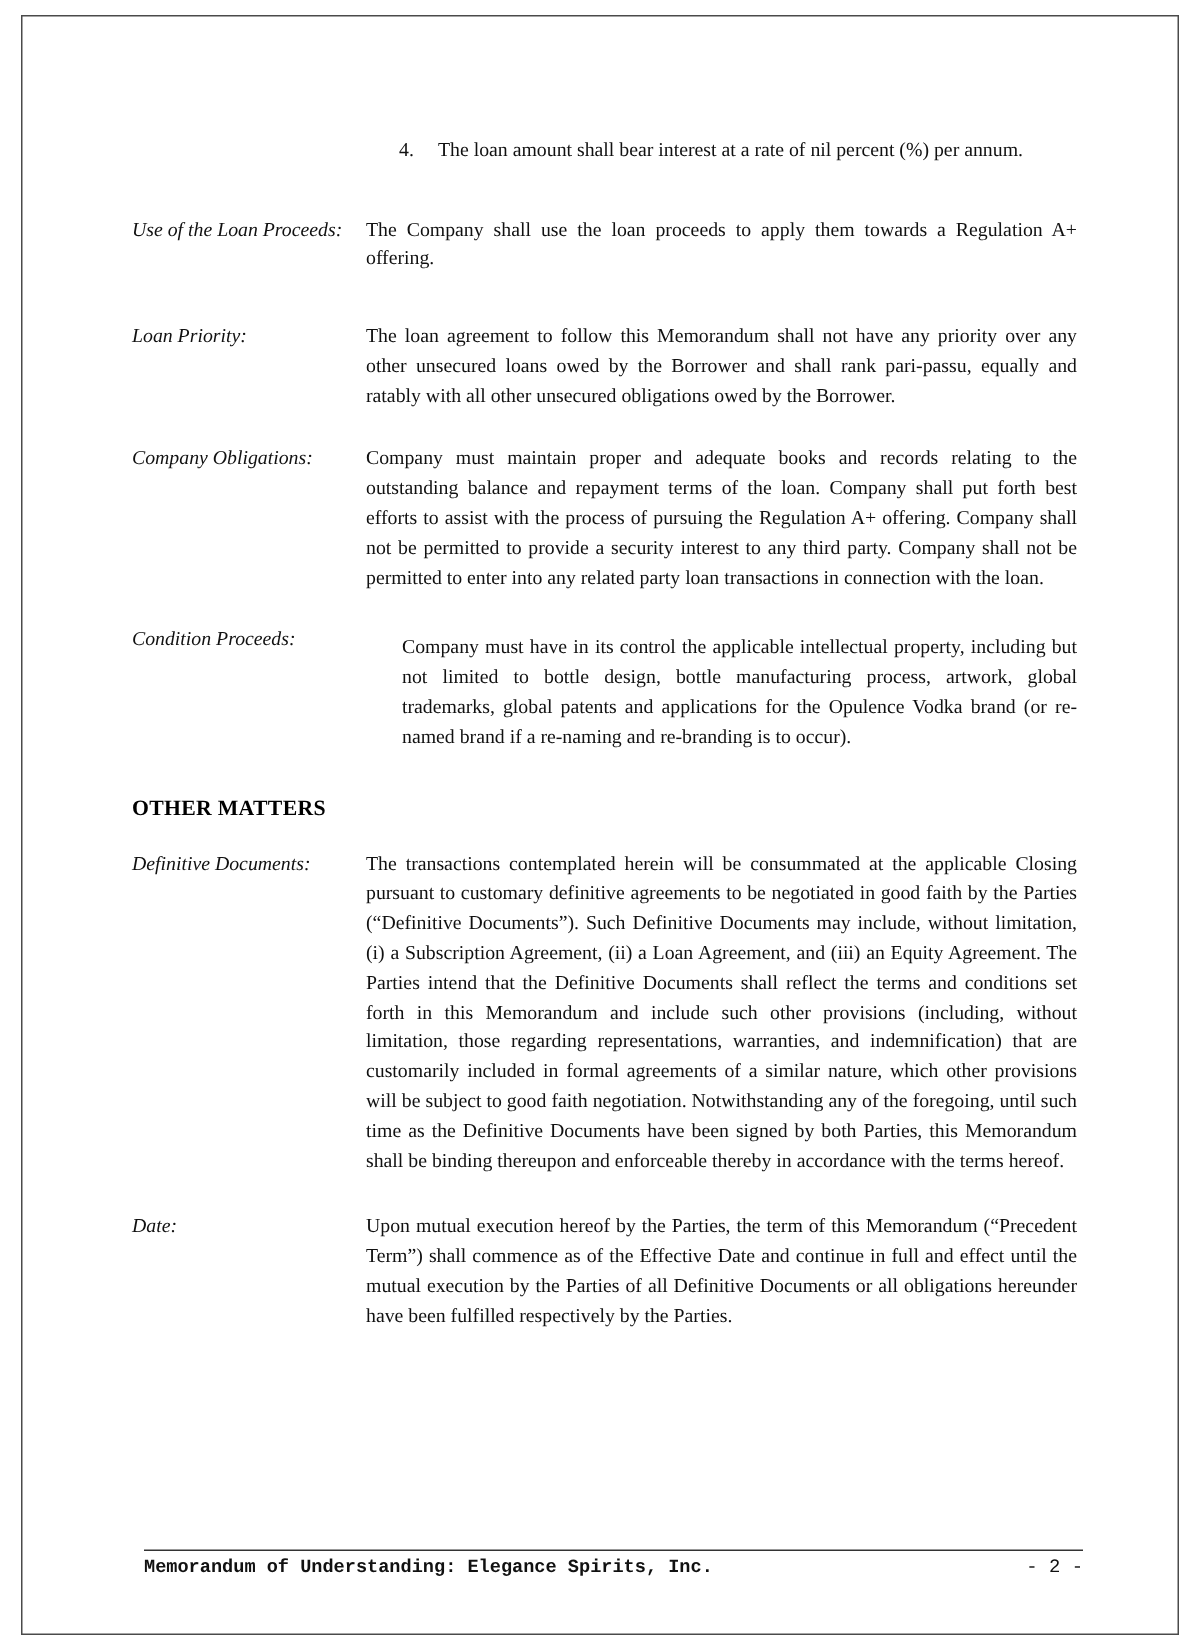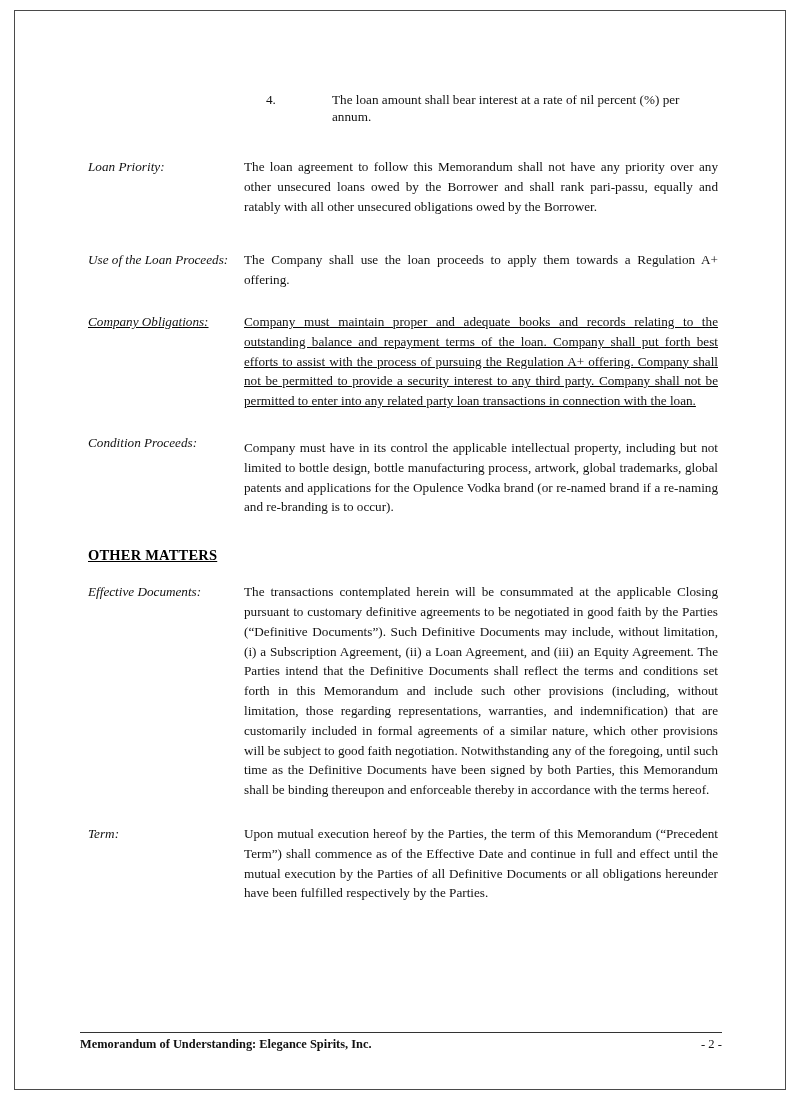--- a/index.html
+++ b/index.html
@@ -42,21 +42,20 @@
     font-size: 13.2px;
     line-height: 1.25;
     color: #111;
   }
   .numbered-item .num {
     width: 26px;
     flex: 0 0 26px;
   }
   .numbered-item .txt {
     flex: 1;
-    margin-left: 40px;
   }
   .row {
     display: flex;
     margin-top: 22px;
   }
   .row .label {
     flex: 0 0 156px;
     width: 156px;
     font-style: italic;
     font-size: 13.2px;
@@ -71,28 +70,28 @@
     line-height: 1.5;
     text-align: justify;
     color: #111;
   }
   .section-heading {
     margin-top: 30px;
     font-weight: bold;
     font-size: 14.5px;
     letter-spacing: 0.2px;
     color: #000;
-    text-decoration: underline;
   }
   .bold { font-weight: normal; }
   .footer {
     position: absolute;
-    left: 80px;
+    left: 96px;
     right: 78px;
     bottom: 48px;
+    font-family: Liberation Mono, monospace;
   }
   .footer-rule {
     border-top: 1px solid #333;
     margin-bottom: 4px;
   }
   .footer-line {
     display: flex;
     justify-content: space-between;
     align-items: baseline;
     font-size: 12.4px;
@@ -110,49 +109,49 @@
 <div class="page">
   <div class="page-border"></div>
 
   <div class="content">
 
     <div class="numbered-item">
       <span class="num">4.</span>
       <span class="txt">The loan amount shall bear interest at a rate of nil percent (%) per annum.</span>
     </div>
 
+    <div class="row" style="margin-top:34px;">
+      <div class="label">Use of the Loan Proceeds:</div>
+      <div class="body">The Company shall use the loan proceeds to apply them towards a Regulation A+ offering.</div>
+    </div>
+
     <div class="row" style="margin-top:32px;">
       <div class="label">Loan Priority:</div>
       <div class="body">The loan agreement to follow this Memorandum shall not have any priority over any other unsecured loans owed by the Borrower and shall rank pari-passu, equally and ratably with all other unsecured obligations owed by the Borrower.</div>
     </div>
 
-    <div class="row" style="margin-top:34px;">
-      <div class="label">Use of the Loan Proceeds:</div>
-      <div class="body">The Company shall use the loan proceeds to apply them towards a Regulation A+ offering.</div>
-    </div>
-
-    <div class="row" style="margin-top:22px;text-decoration:underline;">
+    <div class="row" style="margin-top:22px;">
       <div class="label">Company Obligations:</div>
       <div class="body">Company must maintain proper and adequate books and records relating to the outstanding balance and repayment terms of the loan. Company shall put forth best efforts to assist with the process of pursuing the Regulation A+ offering. Company shall not be permitted to provide a security interest to any third party. Company shall not be permitted to enter into any related party loan transactions in connection with the loan.</div>
     </div>
 
     <div class="row" style="margin-top:22px;">
       <div class="label">Condition Proceeds:</div>
-      <div class="body" style="padding-top:5px;">Company must have in its control the applicable intellectual property, including but not limited to bottle design, bottle manufacturing process, artwork, global trademarks, global patents and applications for the Opulence Vodka brand (or re-named brand if a re-naming and re-branding is to occur).</div>
+      <div class="body" style="padding-top:5px;margin-left:24px;">Company must have in its control the applicable intellectual property, including but not limited to bottle design, bottle manufacturing process, artwork, global trademarks, global patents and applications for the Opulence Vodka brand (or re-named brand if a re-naming and re-branding is to occur).</div>
     </div>
 
     <div class="section-heading">OTHER MATTERS</div>
 
     <div class="row" style="margin-top:18px;">
-      <div class="label">Effective Documents:</div>
+      <div class="label">Definitive Documents:</div>
       <div class="body"><span>The transactions contemplated herein will be consummated at the applicable Closing pursuant to customary definitive agreements to be negotiated in good faith by the Parties (“</span><span class="bold">Definitive Documents</span><span>”). Such Definitive Documents may include, without limitation, (i) a Subscription Agreement, (ii) a Loan Agreement, and (iii) an Equity Agreement. The Parties intend that the Definitive Documents shall reflect the terms and conditions set forth in this Memorandum and include such other provisions (including, without limitation, those regarding representations, warranties, and indemnification) that are customarily included in formal agreements of a similar nature, which other provisions will be subject to good faith negotiation. Notwithstanding any of the foregoing, until such time as the Definitive Documents have been signed by both Parties, this Memorandum shall be binding thereupon and enforceable thereby in accordance with the terms hereof.</span></div>
     </div>
 
     <div class="row" style="margin-top:24px;">
-      <div class="label">Term:</div>
+      <div class="label">Date:</div>
       <div class="body"><span>Upon mutual execution hereof by the Parties, the term of this Memorandum (“</span><span class="bold">Precedent Term</span><span>”) shall commence as of the Effective Date and continue in full and effect until the mutual execution by the Parties of all Definitive Documents or all obligations hereunder have been fulfilled respectively by the Parties.</span></div>
     </div>
 
   </div>
 
   <div class="footer">
     <div class="footer-rule"></div>
     <div class="footer-line">
       <span>Memorandum of Understanding: Elegance Spirits, Inc.</span>
       <span class="footer-page">- 2 -</span>

